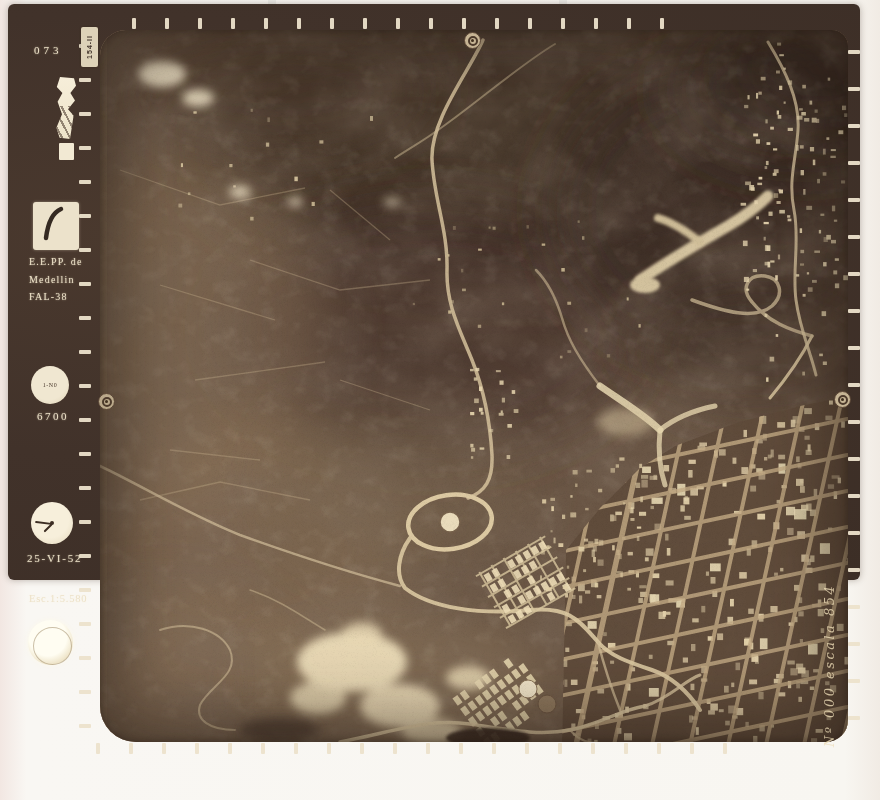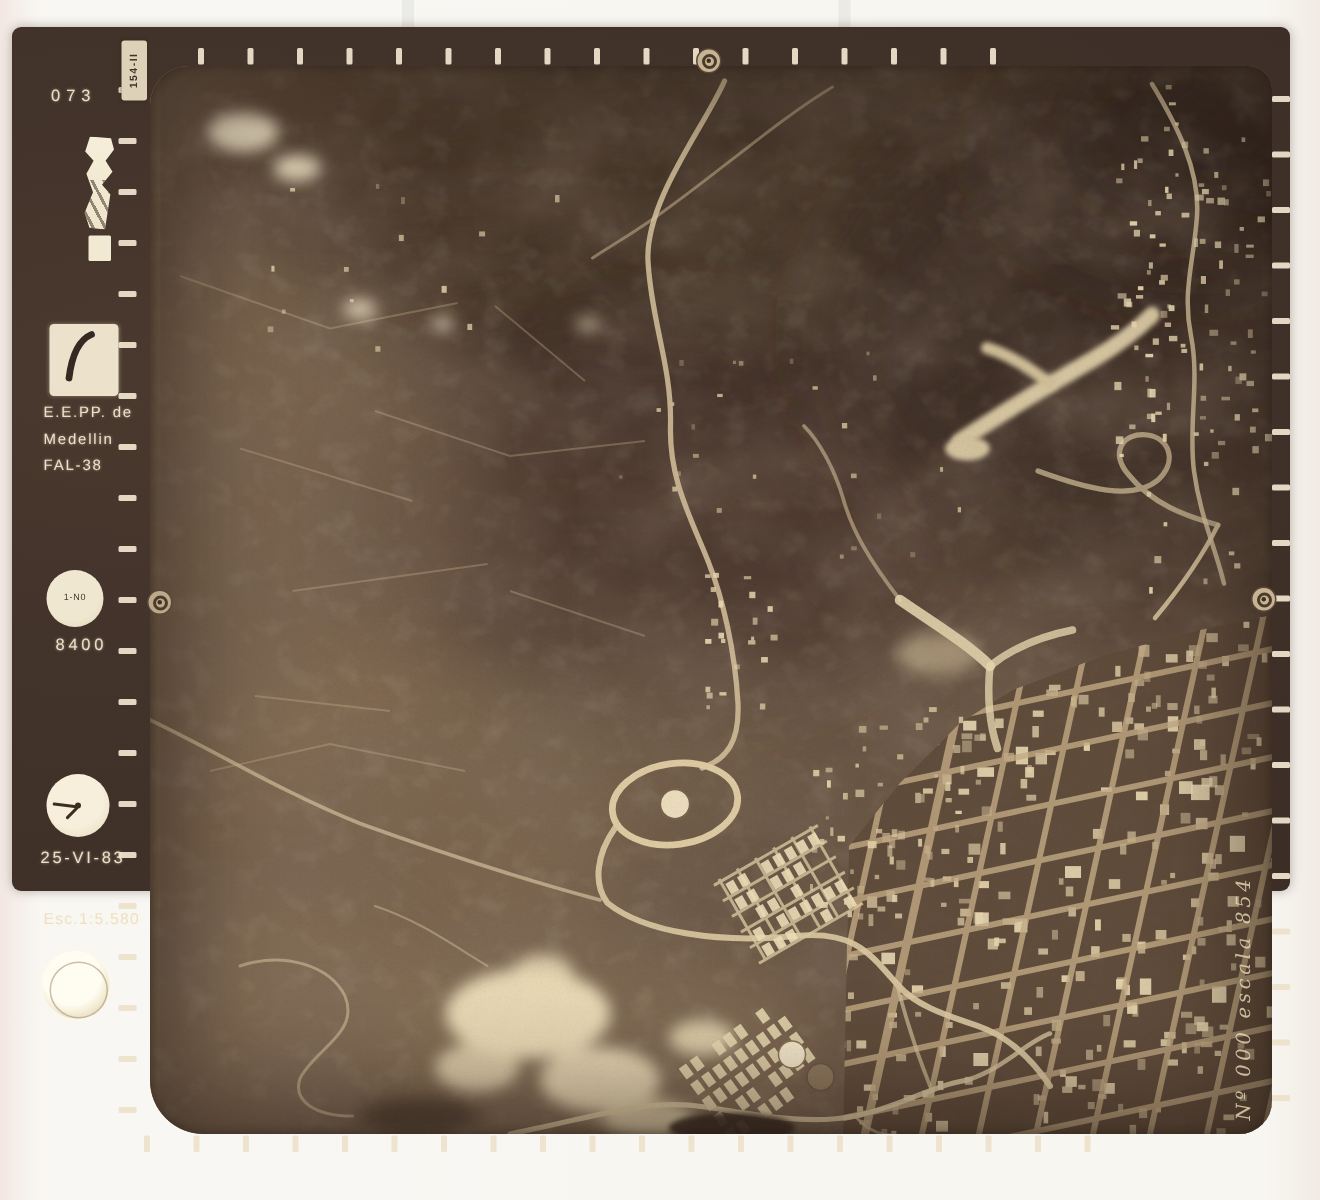--- a/index.html
+++ b/index.html
@@ -3,23 +3,23 @@
 <meta charset="utf-8">
 <style>
   html,body{margin:0;padding:0;}
   body{
     width:880px;height:800px;position:relative;overflow:hidden;
     background:linear-gradient(90deg,#f2e7e2,#f9f7f3 3%,#f8f6f1 96%,#f1ebe4);
     font-family:"Liberation Sans", sans-serif;
   }
   .streak{position:absolute;top:0;height:20px;width:8px;background:#9aa0a6;opacity:.14;}
   .film{
-    position:absolute;left:8px;top:18px;width:852px;height:576px;
+    position:absolute;left:8px;top:4px;width:852px;height:576px;
     background:radial-gradient(ellipse at 12% 40%, #4a392e 0%, #41322a 45%, #3c2e26 100%);
-    border-radius:6px;box-shadow:0 0 7px rgba(60,40,25,.35);
+    border-radius:6px;box-shadow:0 0 7px rgba(60,40,25,.35);font-family:Liberation Serif, serif;
   }
   .photo{
     position:absolute;left:92px;top:26px;width:748px;height:712px;
     background:#6a5645;border-radius:26px 16px 22px 36px;overflow:hidden;
   }
   .photo::after{
     content:"";position:absolute;inset:0;border-radius:26px 16px 22px 36px;
     box-shadow:inset 0 0 70px 18px rgba(34,23,17,.55), inset 0 0 8px rgba(34,23,17,.5);
     pointer-events:none;
   }
@@ -952,27 +952,27 @@
       </svg>
     </div>
     <div class="mtext t-agency">
       <div>E.E.PP. de</div>
       <div>Medellin</div>
       <div>FAL-38</div>
     </div>
     <div class="dial">
       <span>1-N0</span>
     </div>
-    <div class="mtext t-alt">8400</div>
+    <div class="mtext t-alt">6700</div>
     <div class="clock">
       <span class="hand h1"></span>
       <span class="hand h2"></span>
       <span class="pin"></span>
     </div>
-    <div class="mtext t-date">25-VI-83</div>
+    <div class="mtext t-date">25-VI-52</div>
     <div class="mtext t-scale">Esc.1:5.580</div>
     <div class="bubble"></div>
   </div>
 </div>
 
 <div class="tag">
   <span>154-II</span>
 </div>
 <div class="fiducial" style="left:464px;top:32px;">
     <i></i>

